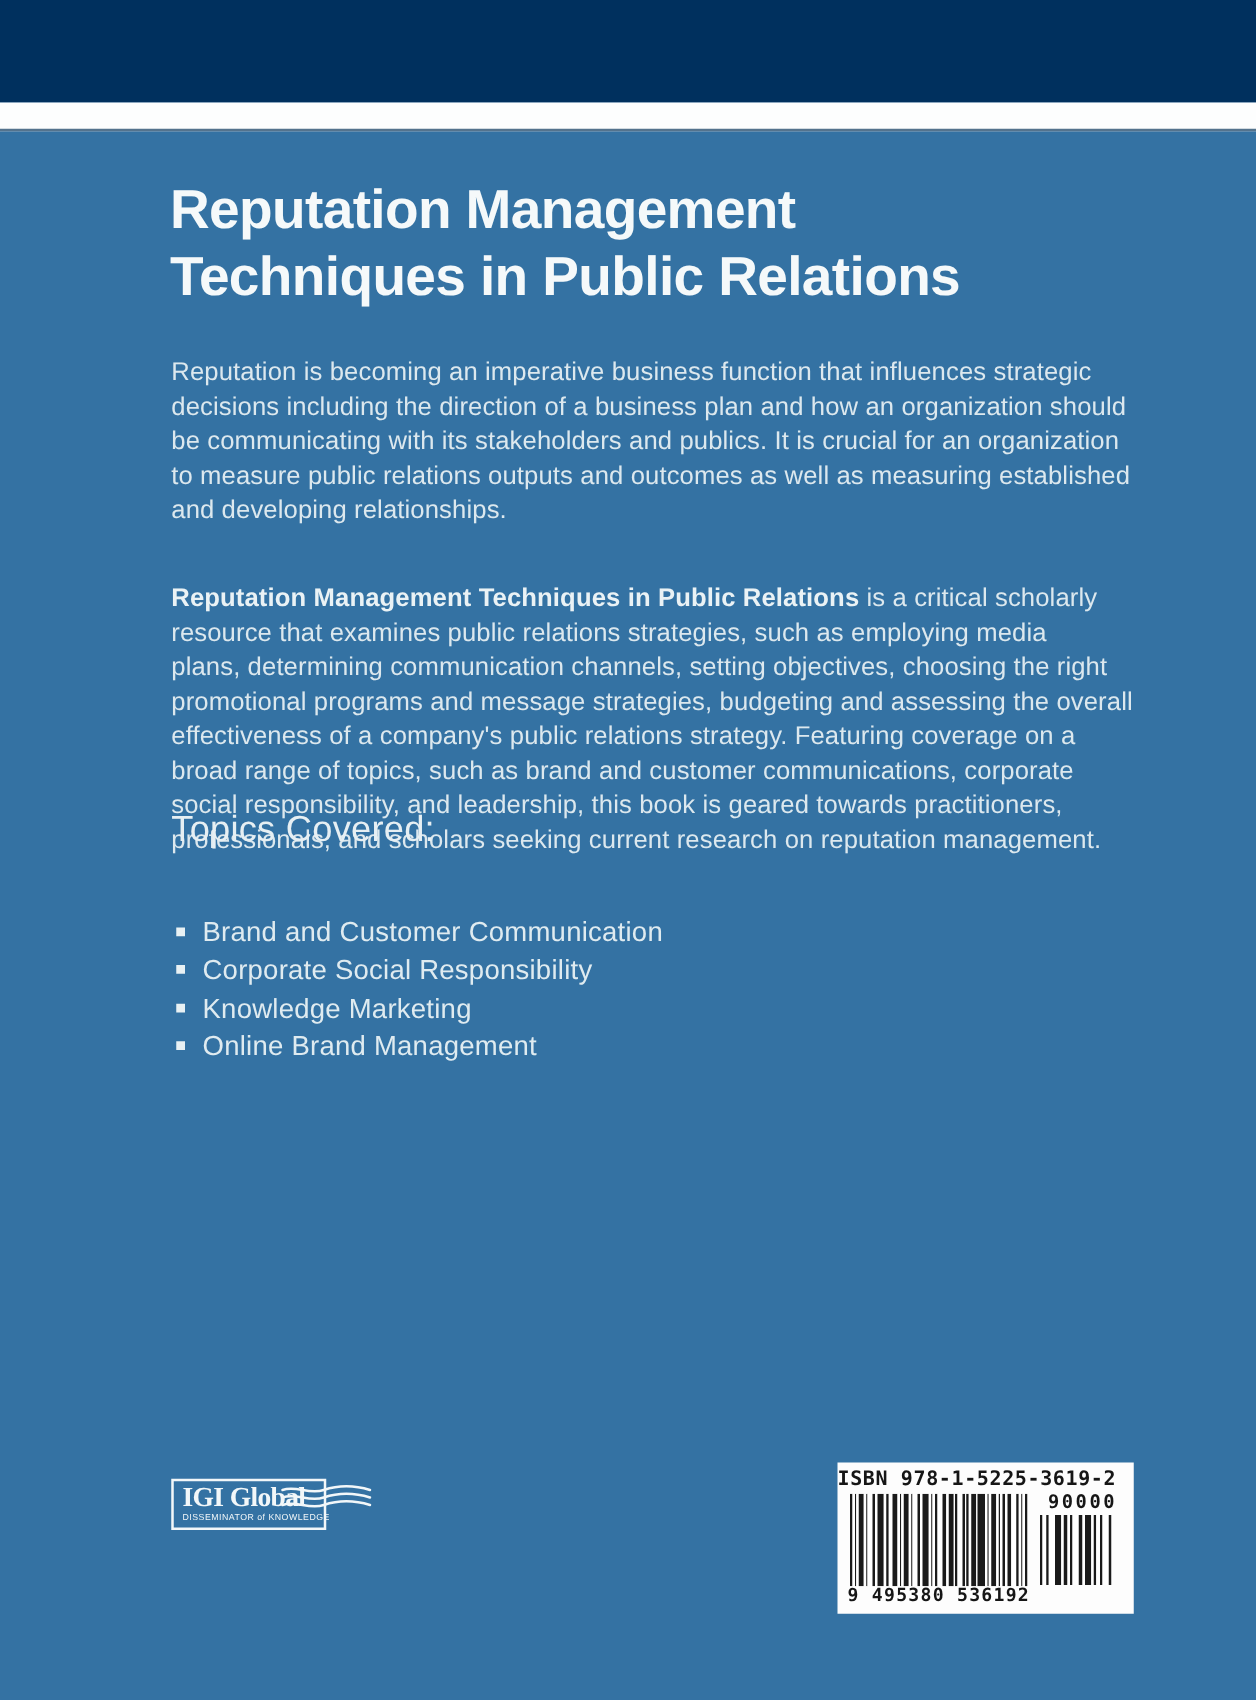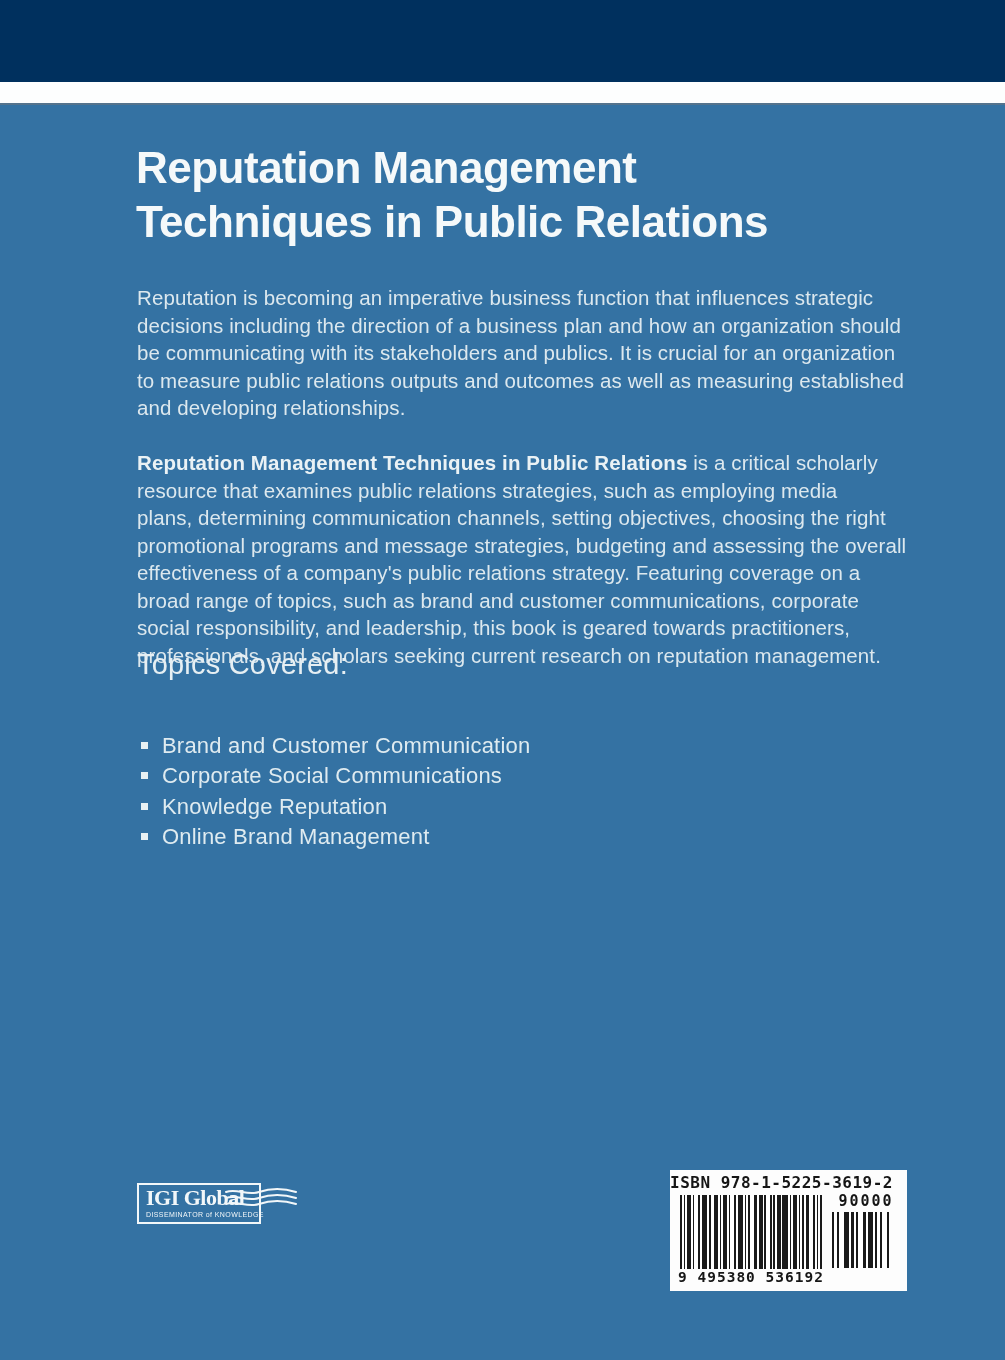--- a/index.html
+++ b/index.html
@@ -25,21 +25,21 @@
     letter-spacing:-0.5px;color:#f5f9fa;
     white-space:pre-line;
   }
   .para{
     position:absolute;left:137px;width:790px;
     font-size:20.5px;line-height:27.5px;letter-spacing:0.1px;
     color:#dce8ee;
     white-space:pre-line;
   }
   .p1{top:284px;}
-  .p2{top:449px;white-space:normal;}
+  .p2{top:465px;white-space:normal;}
   .p2 .lead-bold{font-weight:700;color:#eaf2f5;}
   .p2 .rest-lines{display:block;white-space:pre-line;}
   .topics-heading{
     position:absolute;left:137px;top:648px;
     font-size:29px;font-weight:400;letter-spacing:0.2px;
     color:#e6eff3;
   }
   .topics-list{
     position:absolute;left:139px;top:731px;width:600px;
     margin:0;padding:0;list-style:none;
@@ -142,22 +142,22 @@
 effectiveness of a company's public relations strategy. Featuring coverage on a
 broad range of topics, such as brand and customer communications, corporate
 social responsibility, and leadership, this book is geared towards practitioners,
 professionals, and scholars seeking current research on reputation management.</span>
   </div>
 
   <div class="topics-heading">Topics Covered:</div>
 
   <ul class="topics-list">
     <li><span class="bullet-sq"></span><span>Brand and Customer Communication</span></li>
-    <li><span class="bullet-sq"></span><span>Corporate Social Communications</span></li>
-    <li><span class="bullet-sq"></span><span>Knowledge Reputation</span></li>
+    <li><span class="bullet-sq"></span><span>Corporate Social Responsibility</span></li>
+    <li><span class="bullet-sq"></span><span>Knowledge Marketing</span></li>
     <li><span class="bullet-sq"></span><span>Online Brand Management</span></li>
   </ul>
 
   <div class="logo-box">
     <div class="logo-name">IGI Global</div>
     <div class="logo-tagline">DISSEMINATOR of KNOWLEDGE</div>
     <svg class="logo-waves" viewBox="0 0 72 22">
       <g fill="none" stroke="#f2f7f9" stroke-width="2" stroke-linecap="round">
         <path d="M1 4 C 12 0, 22 8, 34 4 S 58 0, 71 4"></path>
         <path d="M1 10 C 12 6, 22 14, 34 10 S 58 6, 71 10"></path>

